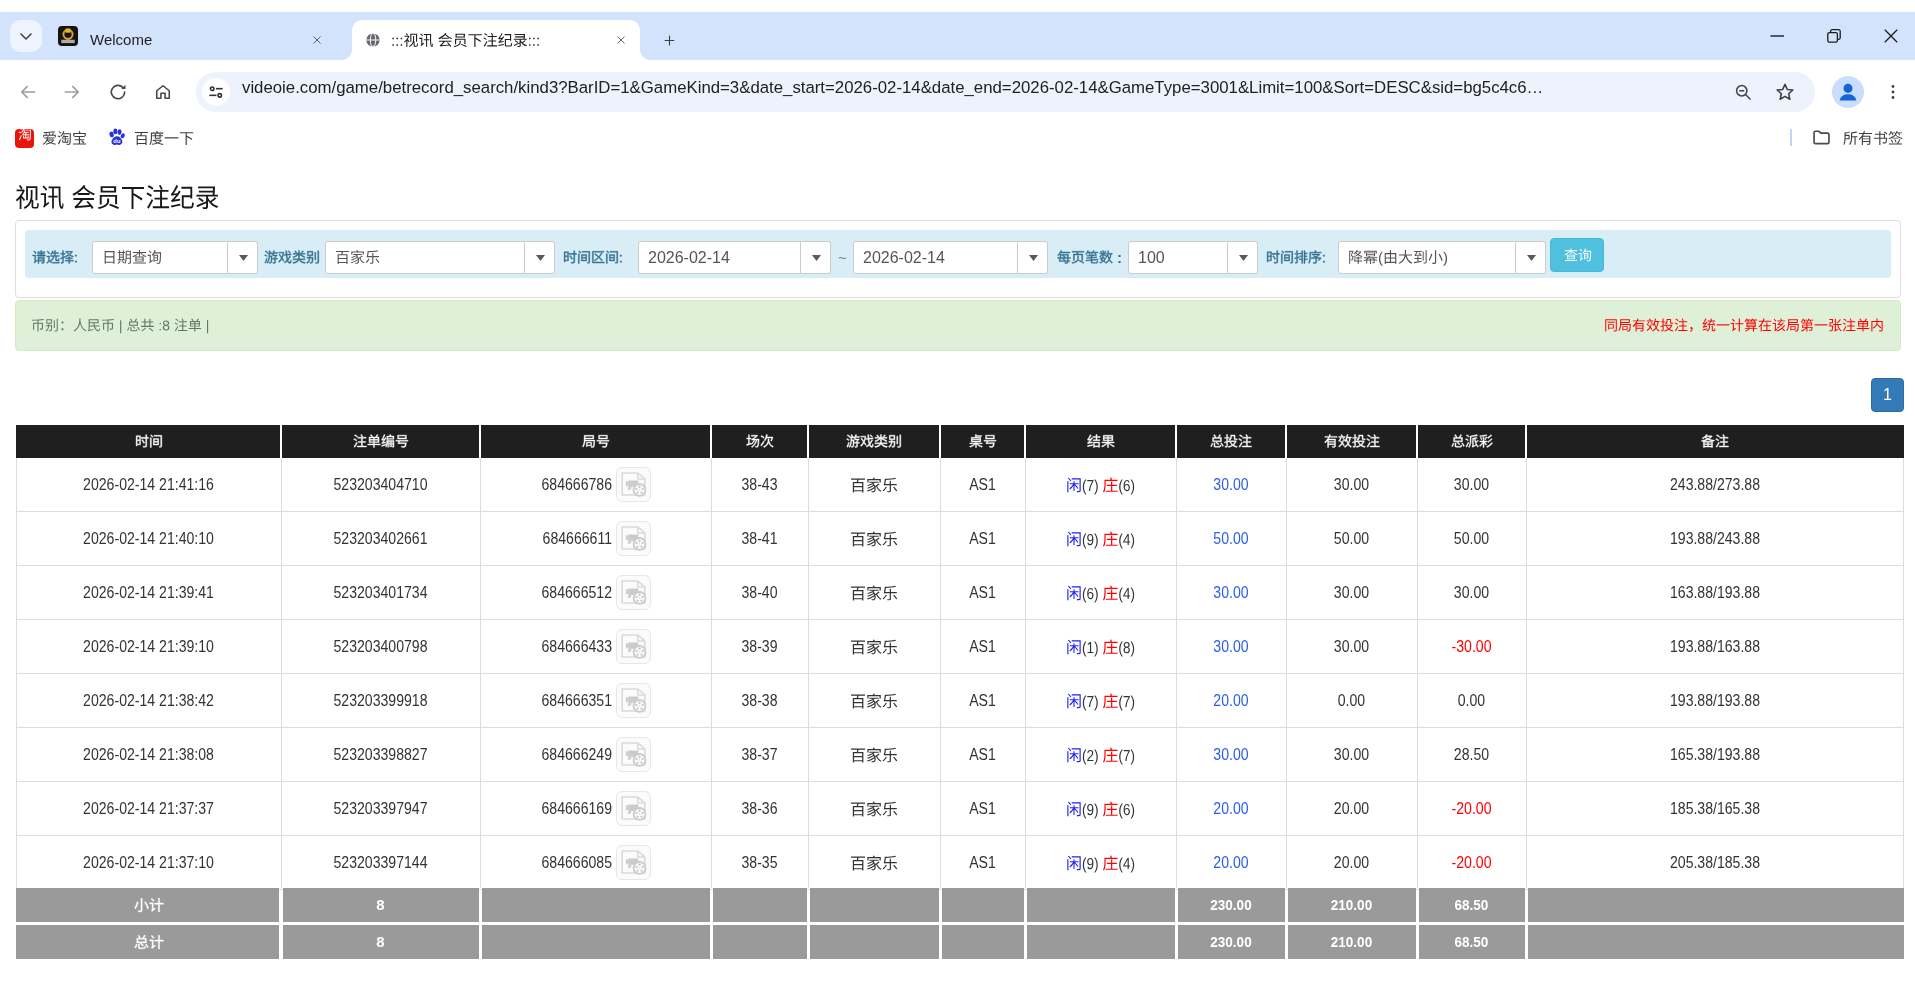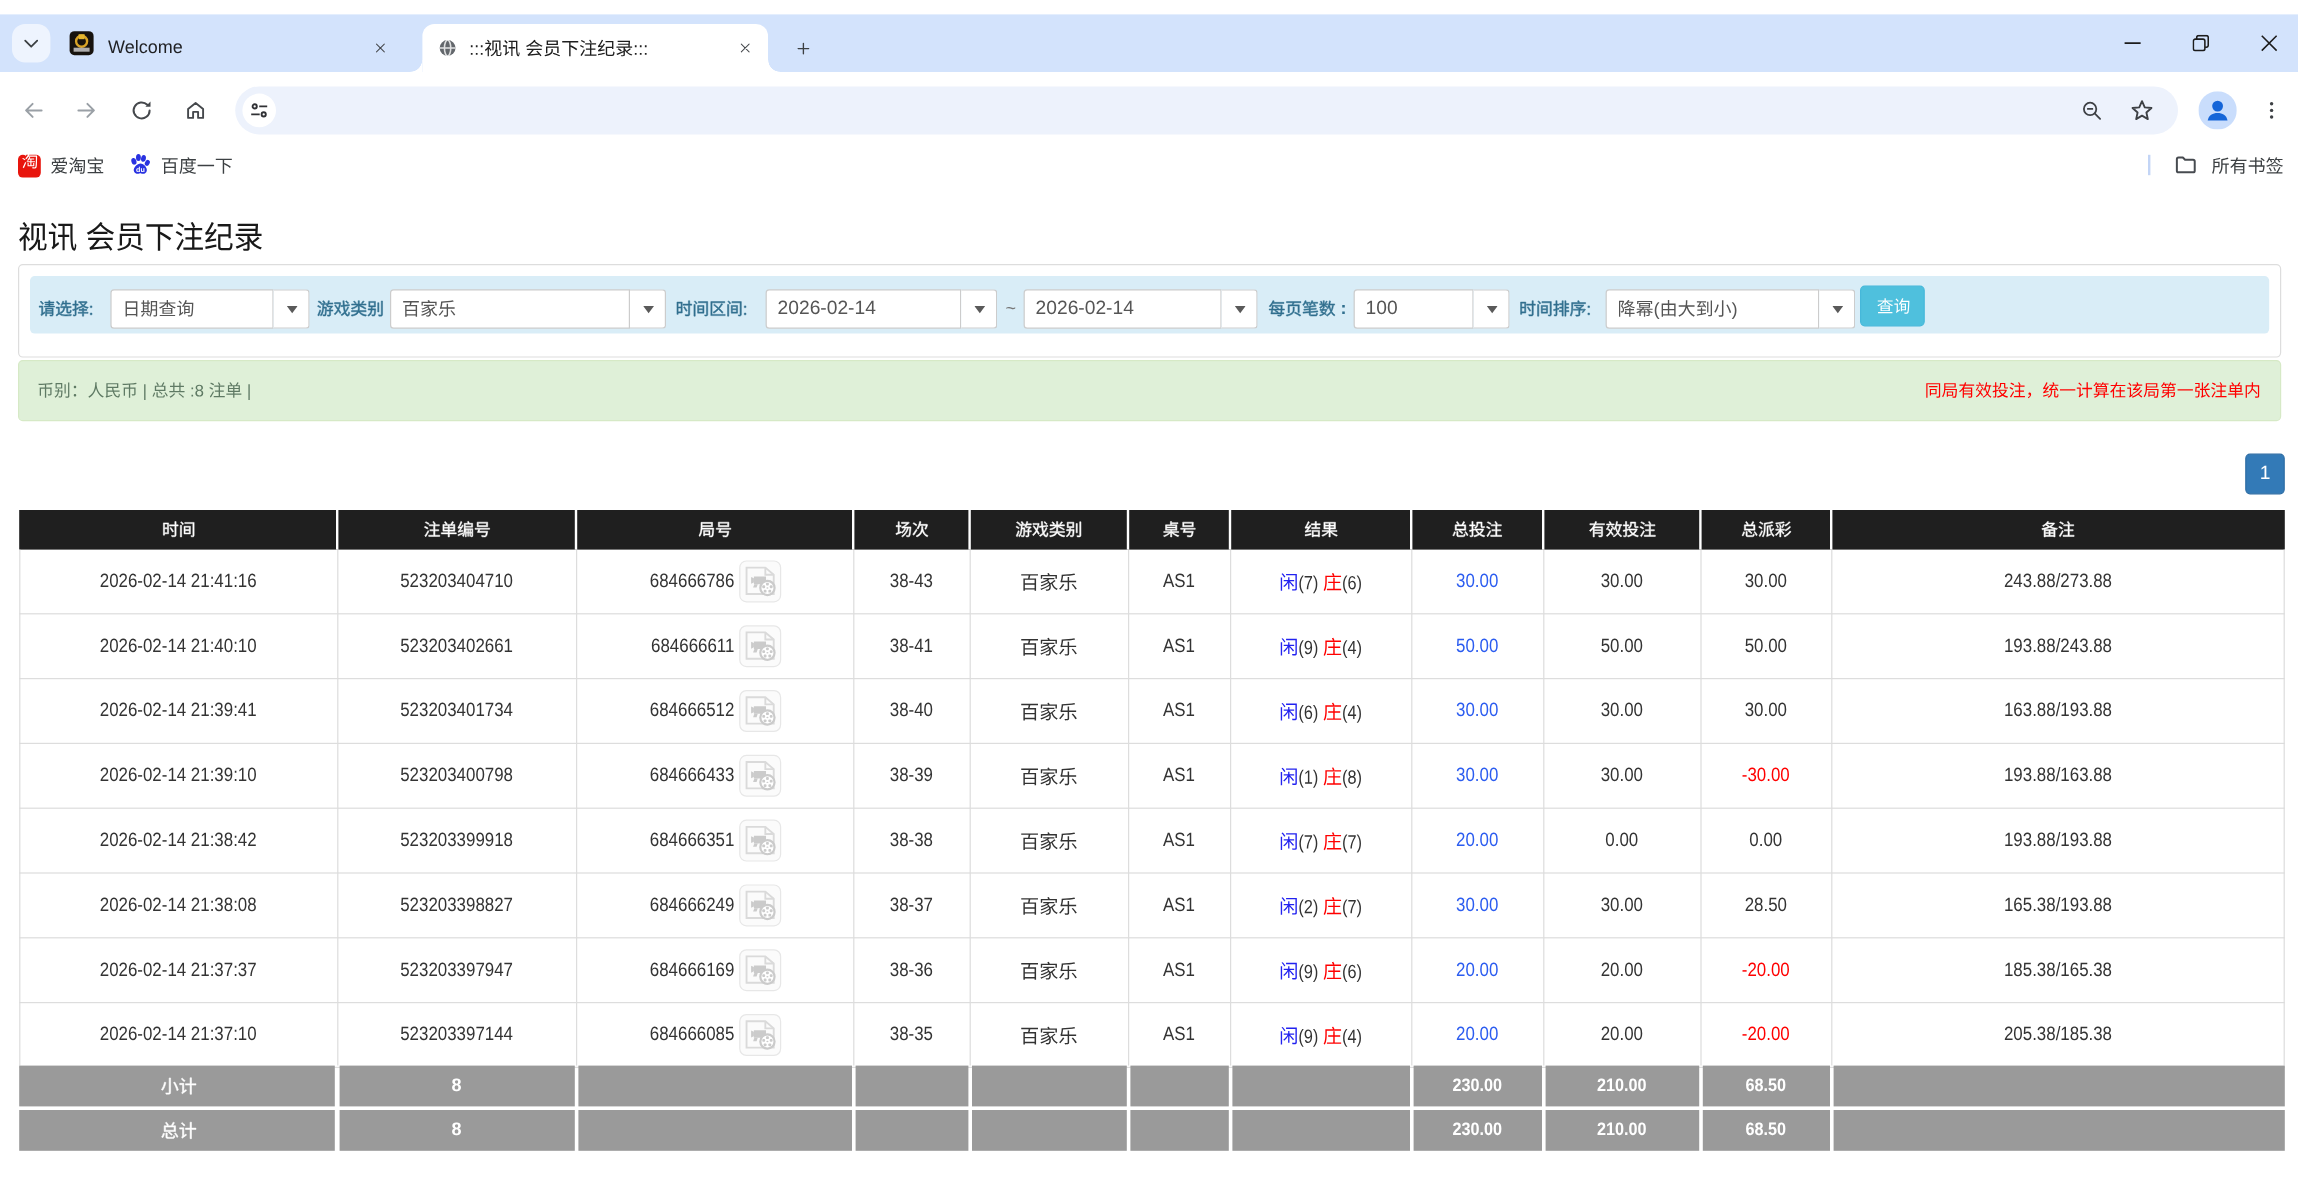--- a/index.html
+++ b/index.html
@@ -83,20 +83,21 @@
     <div class="abs" style="left:196px;top:60px;width:1619px;height:40px;border-radius:20px;background:#edf2fc"></div>
     <div class="abs" style="left:202px;top:66px;width:28px;height:28px;border-radius:50%;background:#fff"></div>
     <svg style="position:absolute;left:206px;top:70px;" width="20" height="20" viewBox="0 0 24 24">
       <g stroke="#303135" stroke-width="1.9" fill="none">
         <circle cx="7.5" cy="8" r="2.1"></circle>
         <path d="M12 8 H20"></path>
         <circle cx="16.5" cy="16" r="2.1"></circle>
         <path d="M4 16 H12.5"></path>
       </g>
     </svg>
+    <div class="abs" style="left:242px;top:48px;height:56px;line-height:56px;font-size:16.8px;color:#202124;white-space:nowrap">videoie.com/game/betrecord_search/kind3?BarID=1&amp;GameKind=3&amp;date_start=2026-02-14&amp;date_end=2026-02-14&amp;GameType=3001&amp;Limit=100&amp;Sort=DESC&amp;sid=bg5c4c6…</div>
     <svg style="position:absolute;left:1733px;top:70px;" width="20" height="20" viewBox="0 0 24 24">
       <g fill="none" stroke="#3e4145" stroke-width="1.8">
         <circle cx="10.5" cy="10.5" r="6.2"></circle>
         <path d="M15.3 15.3 L20.5 20.5" stroke-linecap="round"></path>
         <path d="M7.5 10.5 H13.5"></path>
       </g>
     </svg>
     <svg style="position:absolute;left:1774px;top:69px;" width="22" height="22" viewBox="0 0 24 24">
       <path d="M12 3.6 L14.5 9.2 L20.6 9.8 L16 13.9 L17.3 19.9 L12 16.8 L6.7 19.9 L8 13.9 L3.4 9.8 L9.5 9.2 Z" fill="none" stroke="#3e4145" stroke-width="1.7" stroke-linejoin="round"></path>
     </svg>

